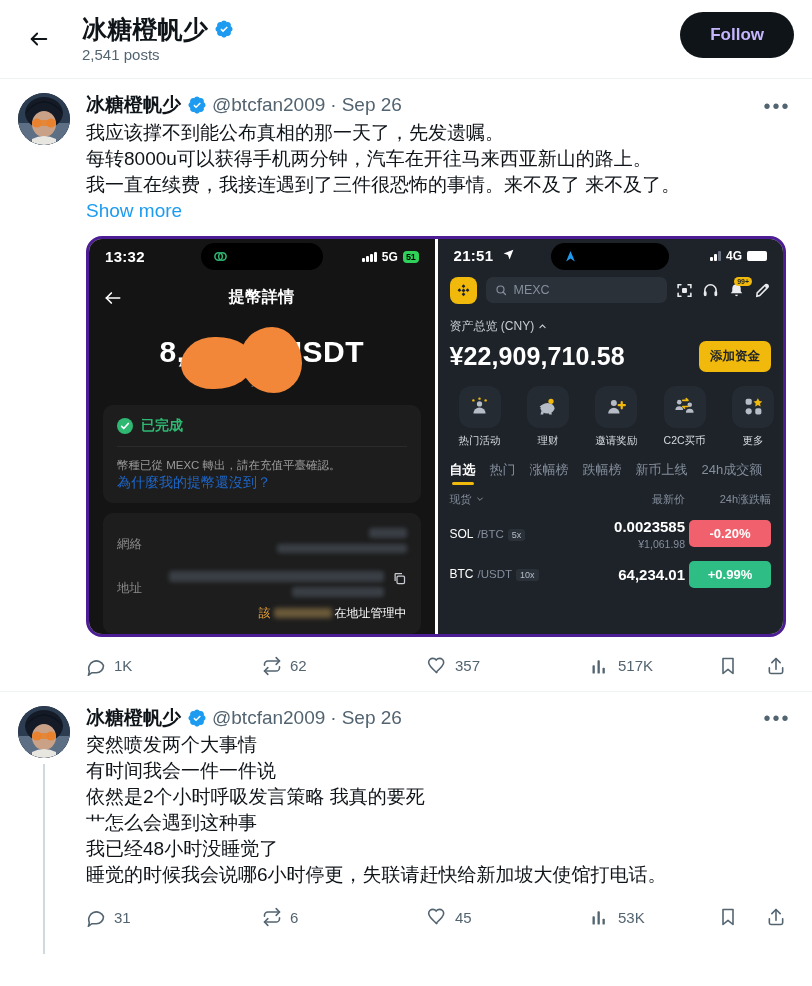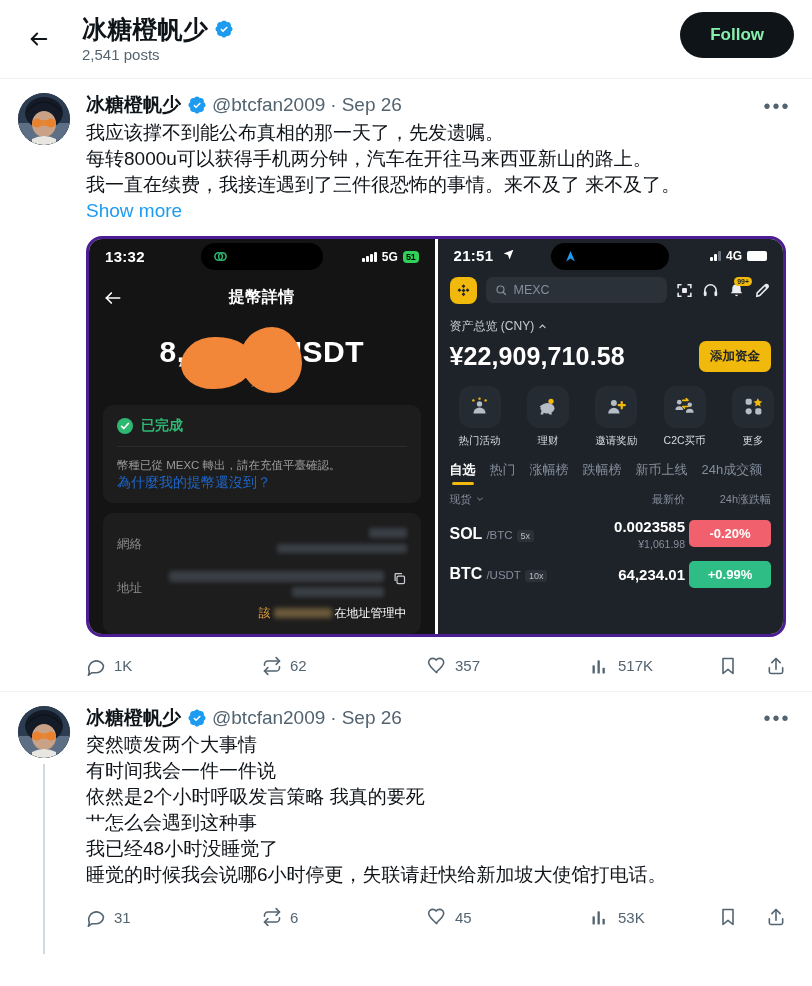--- a/index.html
+++ b/index.html
@@ -27,21 +27,21 @@
   .back-btn svg { width: 22px; height: 22px; }
   .hdr-titles { margin-left: 22px; display: flex; flex-direction: column; justify-content: center; }
   .hdr-name {
     font-size: 25px; font-weight: 700; line-height: 1.15;
     display: flex; align-items: center; gap: 6px; letter-spacing: .2px;
   }
   .verified { width: 20px; height: 20px; flex: 0 0 auto; display:block; }
   .hdr-posts { font-size: 15px; color: #536471; margin-top: 3px; }
   .follow-btn {
     position: absolute; right: 18px; top: 12px;
-    background: #0f1419; color: #86efac;
+    background: #0f1419; color: #c4b5fd;
     border: none; border-radius: 999px;
     height: 46px; padding: 0 30px;
     font-size: 17px; font-weight: 700;
     font-family: inherit; cursor: pointer;
   }
   .hr { height: 1px; background: #eff3f4; width: 100%; }
 
   
   .tweet { position: relative; display: flex; padding: 14px 18px 2px 18px; background:#fff; }
   .av-col { position: relative; width: 58px; flex: 0 0 58px; }
@@ -180,21 +180,21 @@
   }
   .sub-head {
     display: flex; align-items: center; padding: 13px 12px 0 12px;
     font-size: 11px; color: #848e9c;
   }
   .sub-head .c1 { flex: 1 1 auto; display:flex; align-items:center; gap:4px; }
   .sub-head .c2 { width: 96px; text-align: right; }
   .sub-head .c3 { width: 86px; text-align: right; }
   .tick { display: flex; align-items: center; padding: 11px 12px 0 12px; }
   .tick .c1 { flex: 1 1 auto; display: flex; align-items: baseline; gap: 4px; }
-  .tk-sym { font-size: 16px; font-weight: 700; }
+  .tk-sym { font-size: 12px; font-weight: 400; }
   .tk-pair { font-size: 11.5px; color: #848e9c; }
   .tk-lev { font-size: 9px; color: #b7bdc6; background: #2b3139; border-radius: 3px; padding: 1px 4px; }
   .tick .c2 { width: 96px; text-align: right; }
   .tk-price { font-size: 15px; font-weight: 700; }
   .tk-cny { font-size: 10.5px; color: #848e9c; margin-top: 3px; }
   .tick .c3 { width: 86px; display: flex; justify-content: flex-end; }
   .pct {
     border-radius: 5px; font-size: 13px; font-weight: 700; color: #fff;
     padding: 6px 0; width: 82px; text-align: center;
   }

